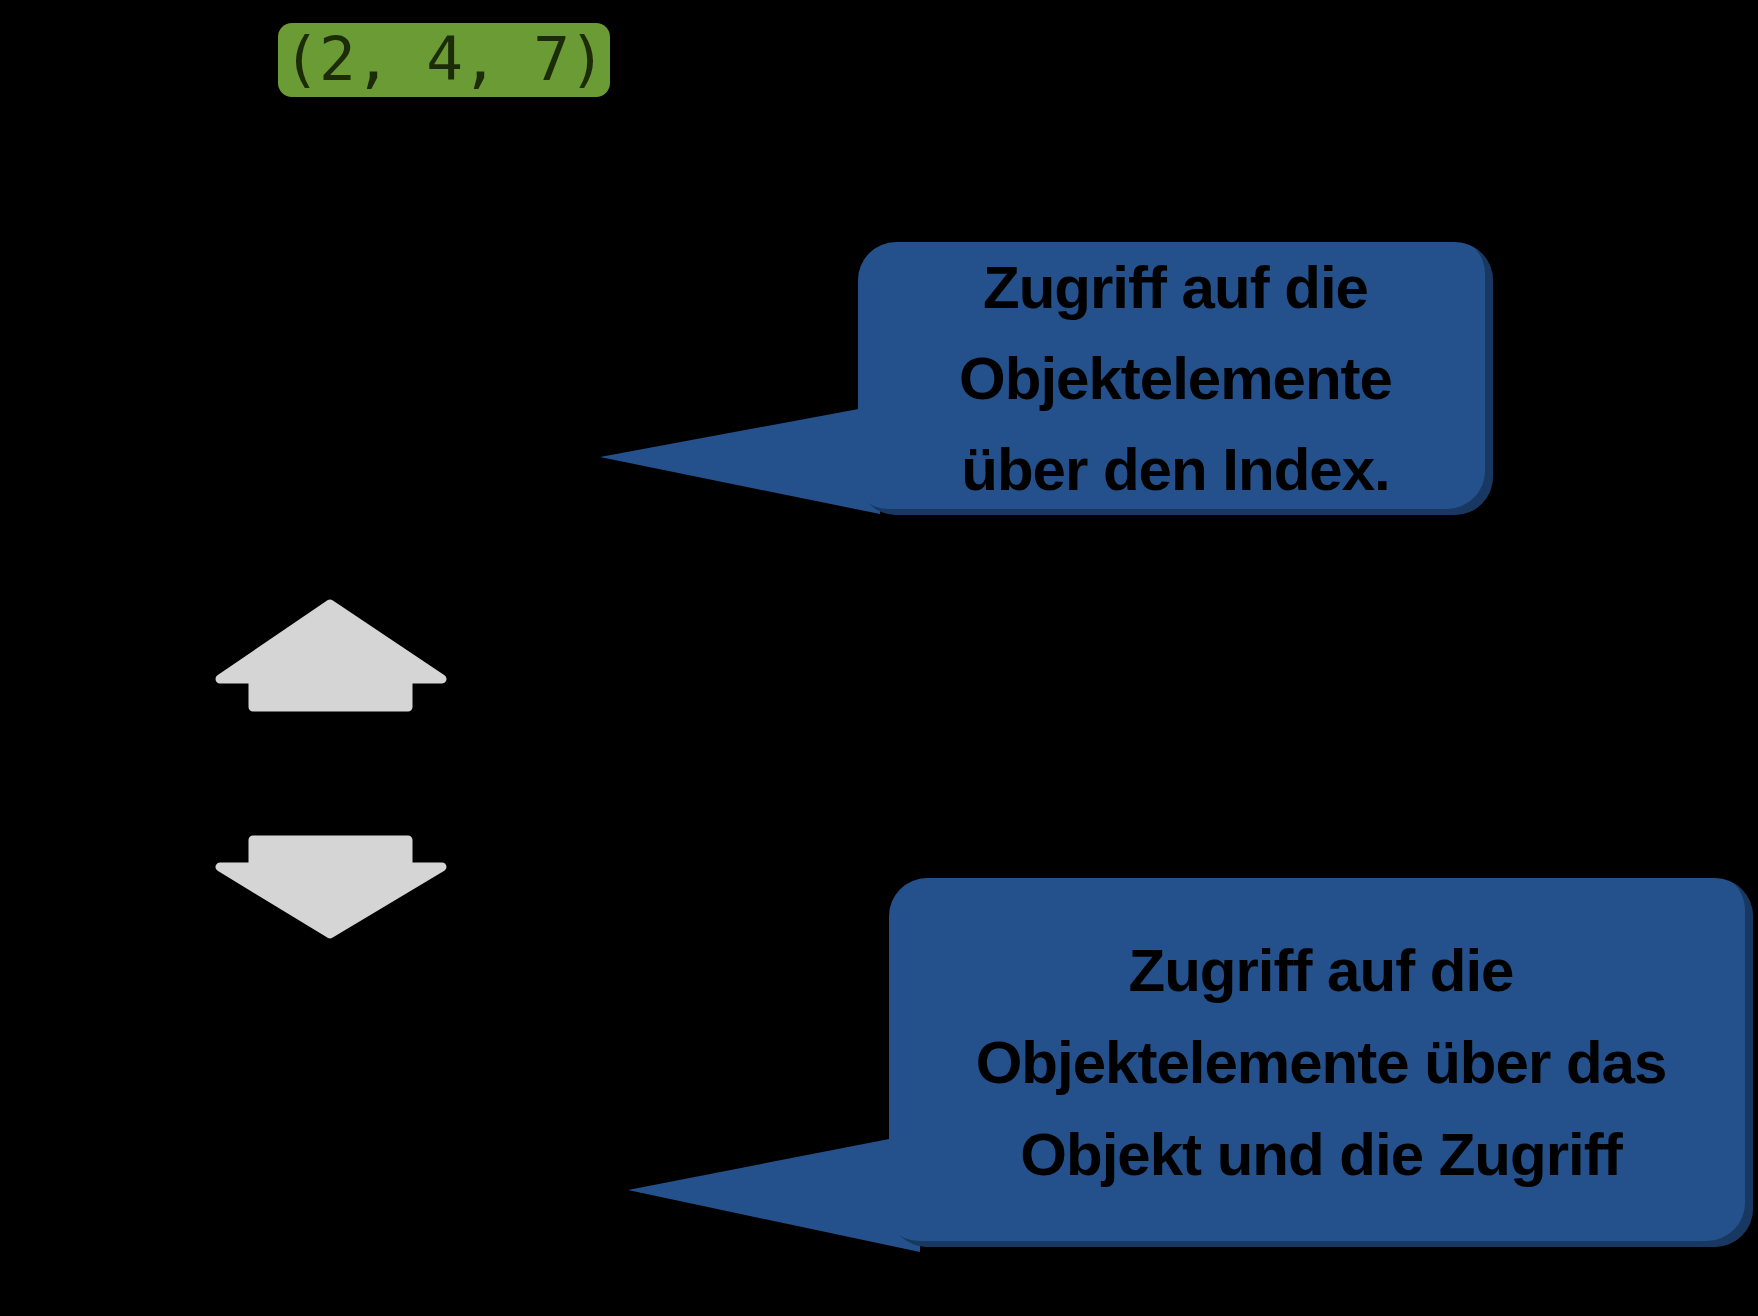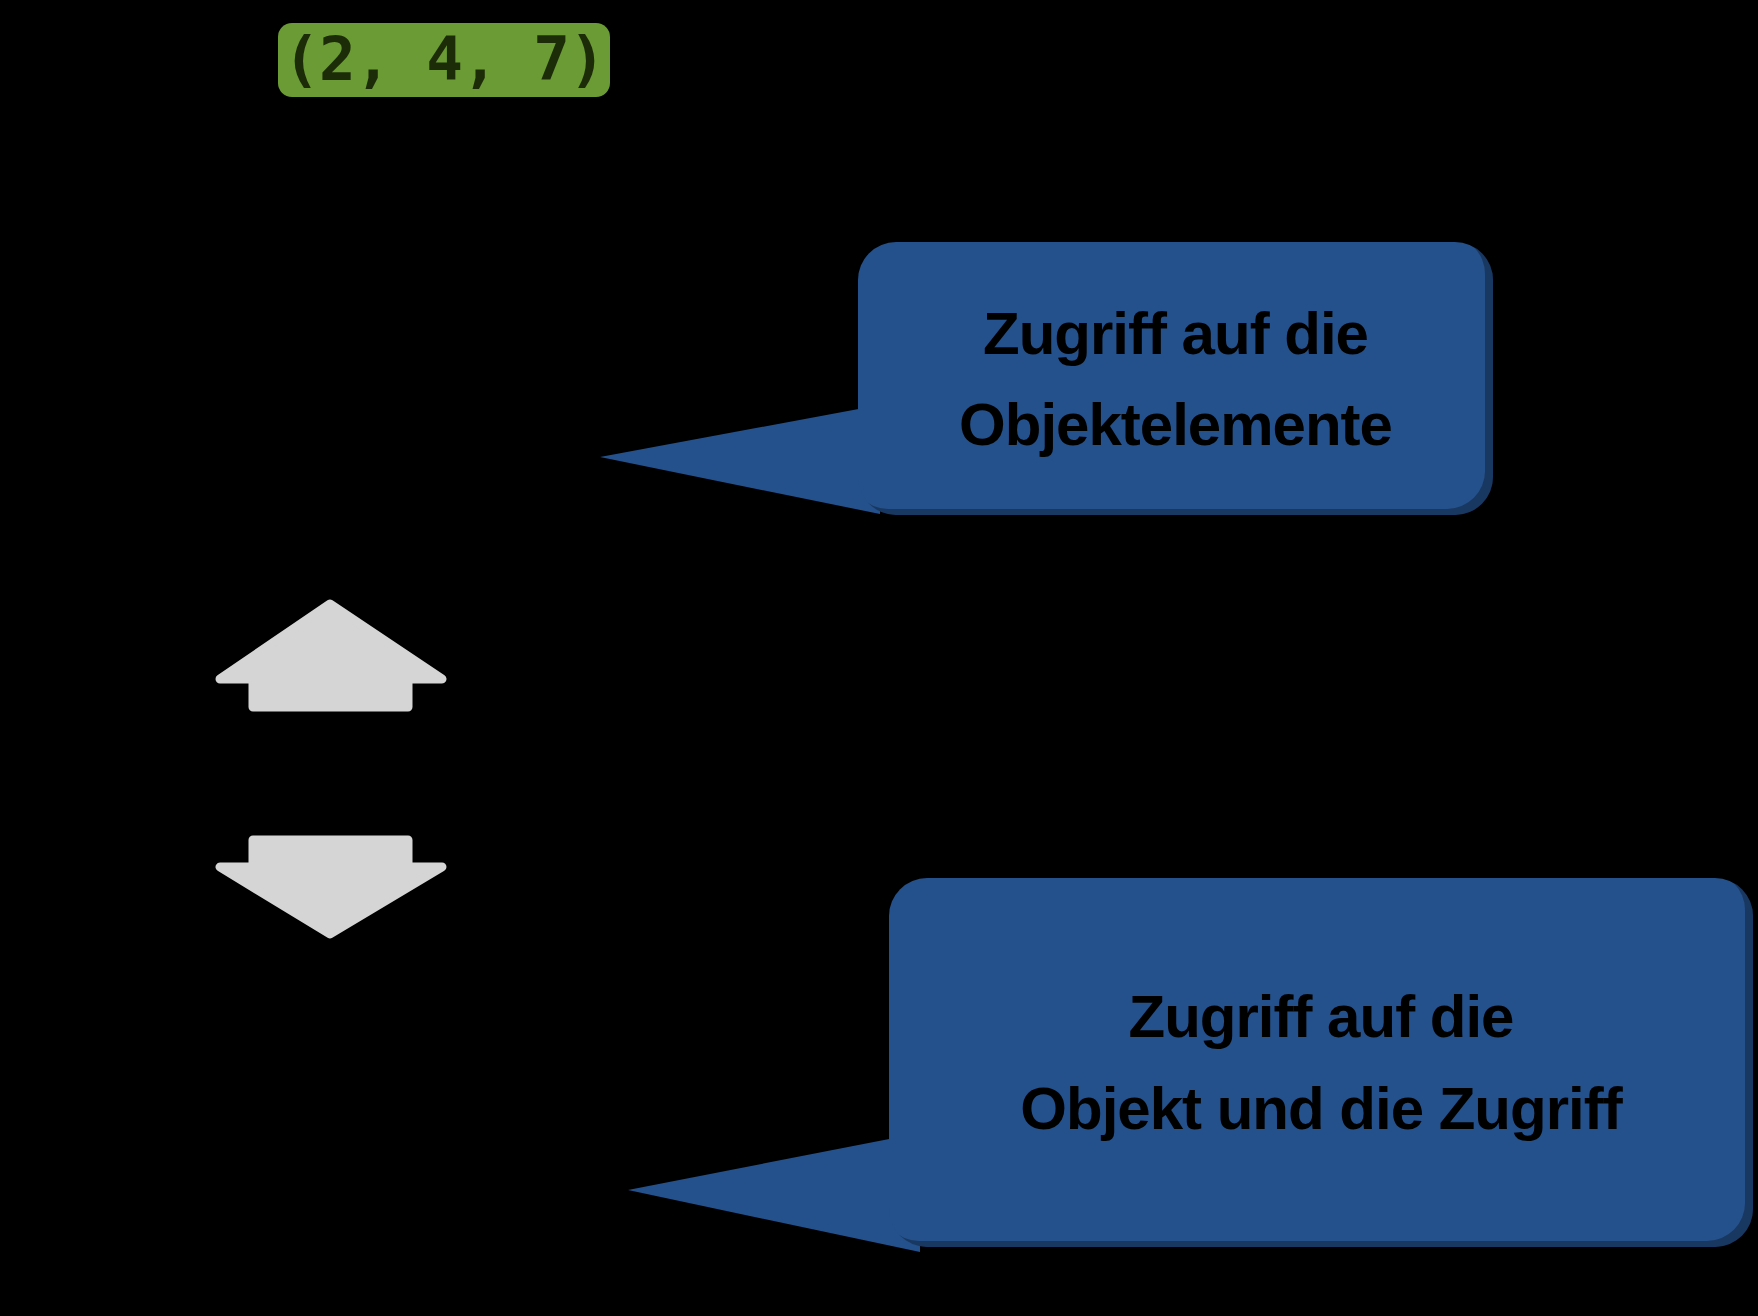--- a/index.html
+++ b/index.html
@@ -12,21 +12,21 @@
   }
   
   .code-chip{
     position:absolute;left:278px;top:23px;width:332px;height:74px;
     background:var(--chip-green,#6B9B34);
     border-radius:14px;
     display:flex;align-items:center;justify-content:center;
   }
   .code-chip span{
     font-family:"DejaVu Sans Mono", monospace;
-    font-size:61px;font-weight:bold;letter-spacing:-1px;
+    font-size:61px;font-weight:normal;letter-spacing:-1px;
     color:var(--chip-text,#1C2B08);
     transform:translateY(-2px);
     white-space:pre;
   }
   
   .callout{
     position:absolute;
     background:var(--bubble-blue,#24518B);
     border-radius:38px;
     box-shadow:inset -8px -6px 0 rgba(0,0,0,0.30);
@@ -68,20 +68,22 @@
     <path class="tail" d="M628 1190 L920 1133 L920 1252 Z" fill="currentColor"></path>
 
     <path class="arrow" d="M253 707 L253 679 L220 679 L330 604 L442 679 L408 679 L408 707 Z" fill="currentColor" stroke="currentColor" stroke-width="9" stroke-linejoin="round"></path>
 
     <path class="arrow" d="M253 840 L408 840 L408 867 L442 867 L330 934 L220 867 L253 867 Z" fill="currentColor" stroke="currentColor" stroke-width="9" stroke-linejoin="round"></path>
   </svg>
 
   <div class="callout callout-top">
     <div class="line">Zugriff auf die</div>
     <div class="line">Objektelemente</div>
+    <div class="line">über den Index.</div>
   </div>
 
   <div class="callout callout-bottom">
     <div class="line">Zugriff auf die</div>
+    <div class="line">Objektelemente über das</div>
     <div class="line">Objekt und die Zugriff</div>
   </div>
 
 </div>
 
 </body></html>

